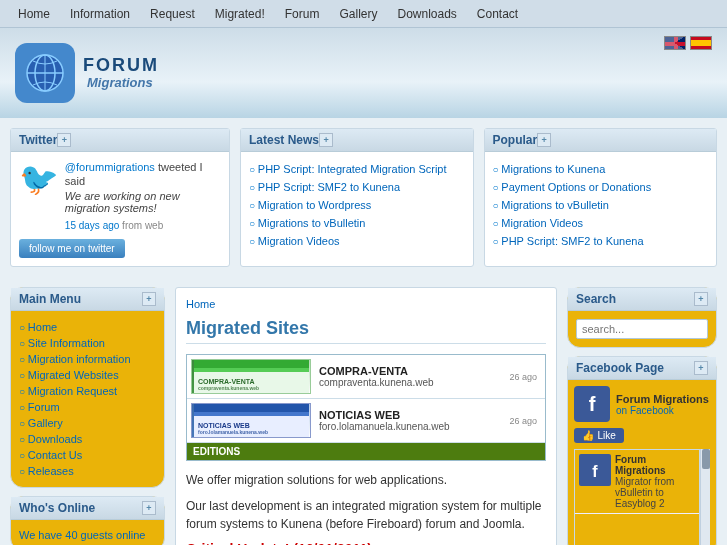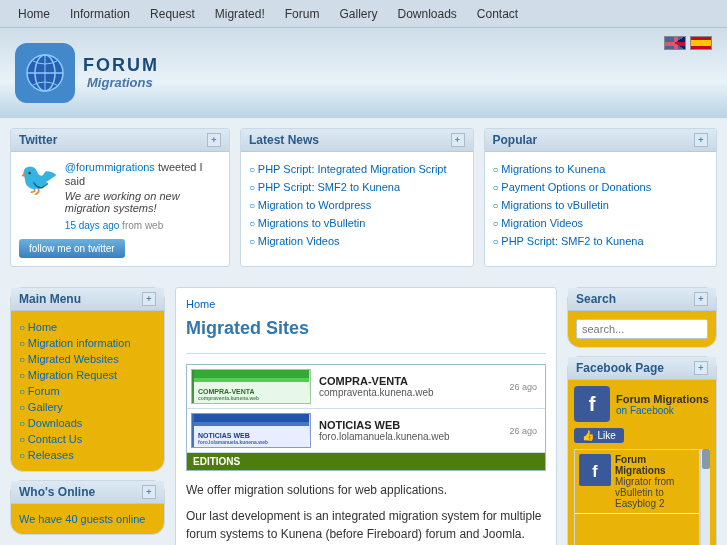--- a/index.html
+++ b/index.html
@@ -13,21 +13,21 @@
     #header { background: linear-gradient(180deg, #cddde8 0%, #e8f2f8 60%, #b8d4e4 100%); height: 90px; display: flex; align-items: center; justify-content: space-between; padding: 0 15px; }
     #logo { display: flex; align-items: center; }
     #logo-text { font-size: 22px; font-weight: bold; color: #2a5a8a; line-height: 1.1; }
     #logo-text span { display: block; font-size: 14px; color: #5588aa; }
     #logo-icon { width: 60px; height: 60px; background: #4488cc; border-radius: 12px; display: flex; align-items: center; justify-content: center; margin-right: 8px; font-size: 28px; color: white; }
     #flags { display: flex; gap: 4px; align-self: flex-start; margin-top: 8px; }
 
     
     #top-widgets { display: flex; gap: 10px; padding: 10px 10px; background: #e8f0f5; }
     .widget { background: white; border: 1px solid #c8d8e4; border-radius: 3px; flex: 1; }
-    .widget-header { background: linear-gradient(180deg, #ddeaf4 0%, #c8d8e4 100%); padding: 4px 8px; display: flex; justify-content: space-between; align-items: center; border-bottom: 1px solid #b8ccd8; font-size: 12px; font-weight: bold; color: #2a5a8a; }
+    .widget-header { background: linear-gradient(180deg, #ddeaf4 0%, #c8d8e4 100%); padding: 4px 8px; display: flex; align-items: center; border-bottom: 1px solid #b8ccd8; font-size: 12px; font-weight: bold; color: #2a5a8a; }
     .widget-icon { width: 14px; height: 14px; border: 1px solid #aabbcc; background: #ddeaf4; display: flex; align-items: center; justify-content: center; font-size: 9px; color: #5588aa; cursor: pointer; }
     .widget-body { padding: 8px; min-height: 80px; }
 
     
     #twitter-widget { max-width: 220px; }
     .twitter-text { font-size: 11px; color: #444; margin-bottom: 6px; }
     .twitter-link { color: #0077cc; text-decoration: none; font-size: 11px; }
     .follow-btn { display: block; margin-top: 8px; background: linear-gradient(180deg, #6ab0de 0%, #3a80be 100%); color: white; border: none; border-radius: 3px; padding: 4px 10px; font-size: 10px; cursor: pointer; text-align: center; clear: both; }
 
     
@@ -53,21 +53,21 @@
     .sidebar-menu { list-style: none; padding: 0; }
     .sidebar-menu li { padding: 1px 0; }
     .sidebar-menu li::before { content: "○ "; color: #0077cc; font-size: 10px; }
     .sidebar-menu a { color: #0066bb; text-decoration: none; font-size: 11px; }
     .whos-online-text { color: #0066bb; font-size: 11px; }
 
     
     #center-content { flex: 1; background: white; border: 1px solid #c8d8e4; border-radius: 3px; padding: 10px; min-width: 0; }
     .breadcrumb { font-size: 11px; color: #0066bb; margin-bottom: 8px; }
     .breadcrumb a { color: #0066bb; text-decoration: none; }
-    .page-title { font-size: 18px; font-weight: bold; color: #3377aa; margin-bottom: 10px; border-bottom: 1px solid #ccdde8; padding-bottom: 14px; }
+    .page-title { font-size: 18px; font-weight: bold; color: #3377aa; margin-bottom: 10px; border-bottom: 1px solid #ccdde8; padding-bottom: 4px; }
     
     
     .gallery-box { border: 1px solid #99bbcc; margin-bottom: 10px; }
     .gallery-item { display: flex; align-items: center; border-bottom: 1px solid #ccdde8; padding: 4px; background: white; }
     .gallery-item:last-child { border-bottom: none; }
     .gallery-thumb { width: 120px; height: 35px; background: linear-gradient(135deg, #3a8a3a 0%, #55aa55 50%, #ffffff 100%); border: 1px solid #99cc99; margin-right: 8px; display: flex; align-items: center; justify-content: center; font-size: 8px; color: #2a6a2a; font-weight: bold; overflow: hidden; }
     .gallery-thumb2 { width: 120px; height: 35px; background: linear-gradient(135deg, #3a6aaa 0%, #5588cc 50%, #ffffff 100%); border: 1px solid #8899cc; margin-right: 8px; display: flex; align-items: center; justify-content: center; font-size: 8px; color: #2a4a8a; font-weight: bold; overflow: hidden; }
     .gallery-info { font-size: 10px; color: #444; flex: 1; }
     .gallery-info strong { font-size: 11px; color: #222; display: block; }
     .gallery-date { font-size: 9px; color: #888; text-align: right; padding: 2px 4px; }
@@ -198,20 +198,21 @@
   <div id="left-sidebar">
 
     <div class="sidebar-widget">
       <div class="sidebar-widget-header">
         <span>Main Menu</span>
         <div class="widget-icon">+</div>
       </div>
       <div class="sidebar-widget-body">
         <ul class="sidebar-menu">
           <li><a href="#">Home</a></li>
+          <li><a href="#">Site Information</a></li>
           <li><a href="#">Migration information</a></li>
           <li><a href="#">Migrated Websites</a></li>
           <li><a href="#">Migration Request</a></li>
           <li><a href="#">Forum</a></li>
           <li><a href="#">Gallery</a></li>
           <li><a href="#">Downloads</a></li>
           <li><a href="#">Contact Us</a></li>
           <li><a href="#">Releases</a></li>
         </ul>
       </div>

